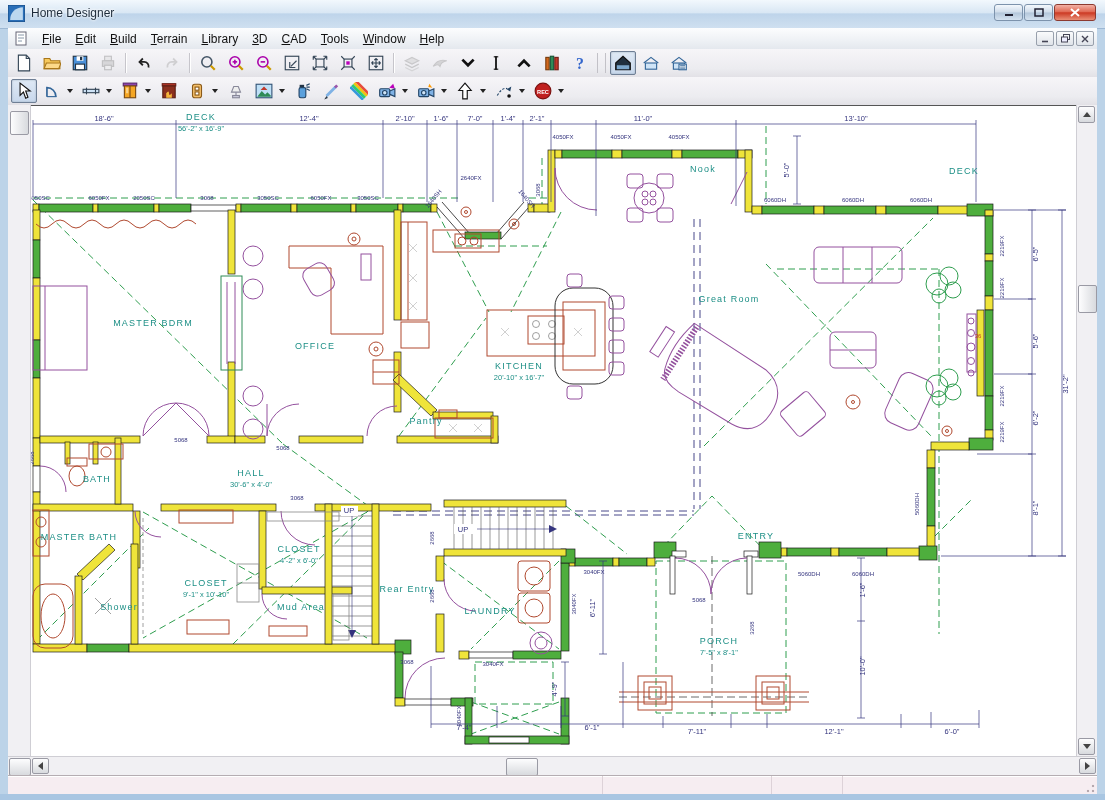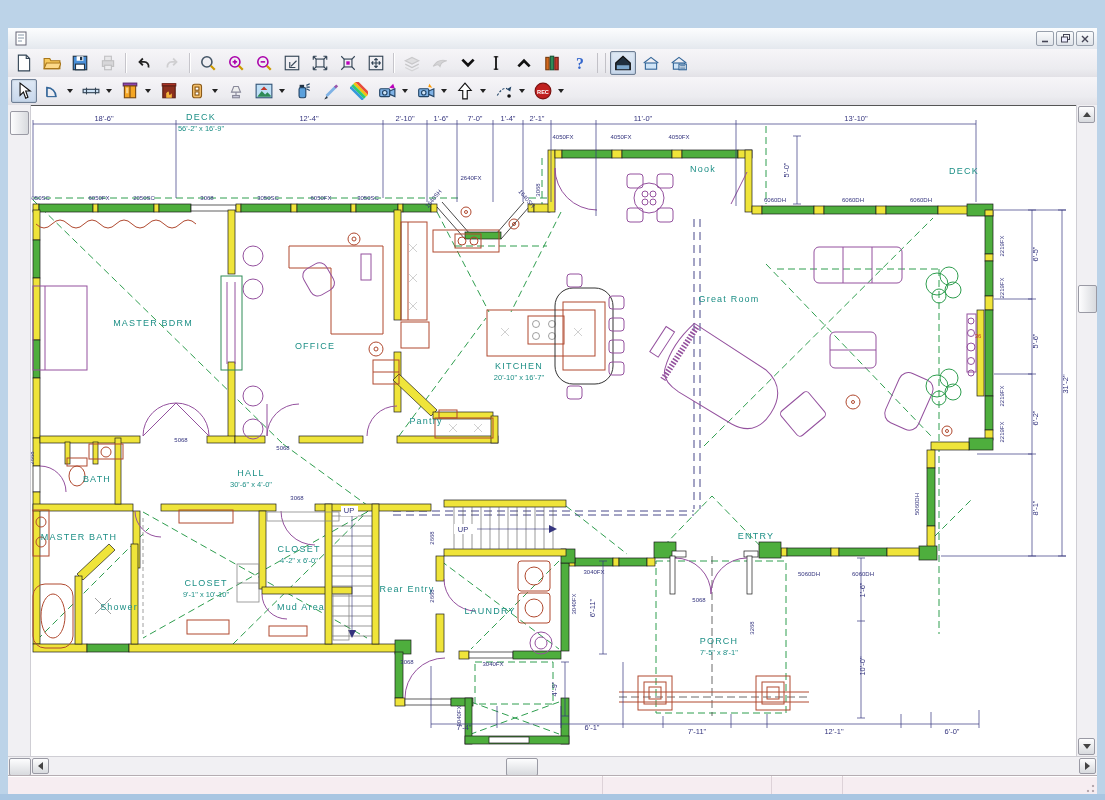--- a/index.html
+++ b/index.html
@@ -282,28 +282,64 @@
       </symbol>
 <symbol id="i-record" viewBox="0 0 16 16">
         <circle cx="8" cy="8" r="7" fill="#c0201f" stroke="#7a100f"></circle>
         <text x="8" y="10.3" font-size="5" font-weight="bold" fill="#fff" text-anchor="middle" font-family="Liberation Sans,sans-serif">REC</text>
       </symbol>
 </defs>
 </svg>
 
 <div class="win">
 
+  <div class="titlebar">
+    <svg class="app-icon" viewBox="0 0 16 16">
+        <rect x="0" y="0" width="16" height="16" fill="#2a6fb8" stroke="#1a4a80"></rect>
+        <path d="M2 14A12 12 0 0 1 14 2v12z" fill="#bcd8ef"></path>
+      </svg>
+    <span class="wtitle">Home Designer</span>
+    <div class="wbtns">
+      <button class="wbtn">
+          <svg width="10" height="9">
+            <line x1="1" y1="7" x2="9" y2="7" stroke="#223" stroke-width="2"></line>
+          </svg>
+        </button>
+      <button class="wbtn">
+          <svg width="10" height="9">
+            <rect x="1" y="1" width="8" height="7" fill="none" stroke="#223" stroke-width="1.5"></rect>
+          </svg>
+        </button>
+      <button class="wbtn close">
+          <svg width="10" height="9">
+            <path d="M1 1l8 7M9 1l-8 7" stroke="#fff" stroke-width="2"></path>
+          </svg>
+        </button>
+    </div>
+  </div>
 
   <div class="menubar">
     <svg class="mdi-icon" viewBox="0 0 16 16">
         <rect x="2" y="1" width="10" height="13" fill="#fff" stroke="#667"></rect>
         <line x1="4" y1="4" x2="10" y2="4" stroke="#89a"></line>
         <line x1="4" y1="7" x2="10" y2="7" stroke="#89a"></line>
         <line x1="4" y1="10" x2="8" y2="10" stroke="#89a"></line>
       </svg>
+    <nav id="menus" style="display:flex">
+        <span class="mitem">File</span>
+        <span class="mitem">Edit</span>
+        <span class="mitem">Build</span>
+        <span class="mitem">Terrain</span>
+        <span class="mitem">Library</span>
+        <span class="mitem">3D</span>
+        <span class="mitem">CAD</span>
+        <span class="mitem">Tools</span>
+        <span class="mitem">Window</span>
+        <span class="mitem">Help</span>
+      </nav>
     <div class="mdibtns">
       <button class="mdib">
           <svg width="8" height="8">
             <line x1="1" y1="6.5" x2="7" y2="6.5" stroke="#445" stroke-width="1.6"></line>
           </svg>
         </button>
       <button class="mdib">
           <svg width="9" height="9">
             <rect x="2.5" y="0.5" width="6" height="5" fill="none" stroke="#445"></rect>
             <rect x="0.5" y="3" width="6" height="5" fill="#eef" stroke="#445"></rect>

